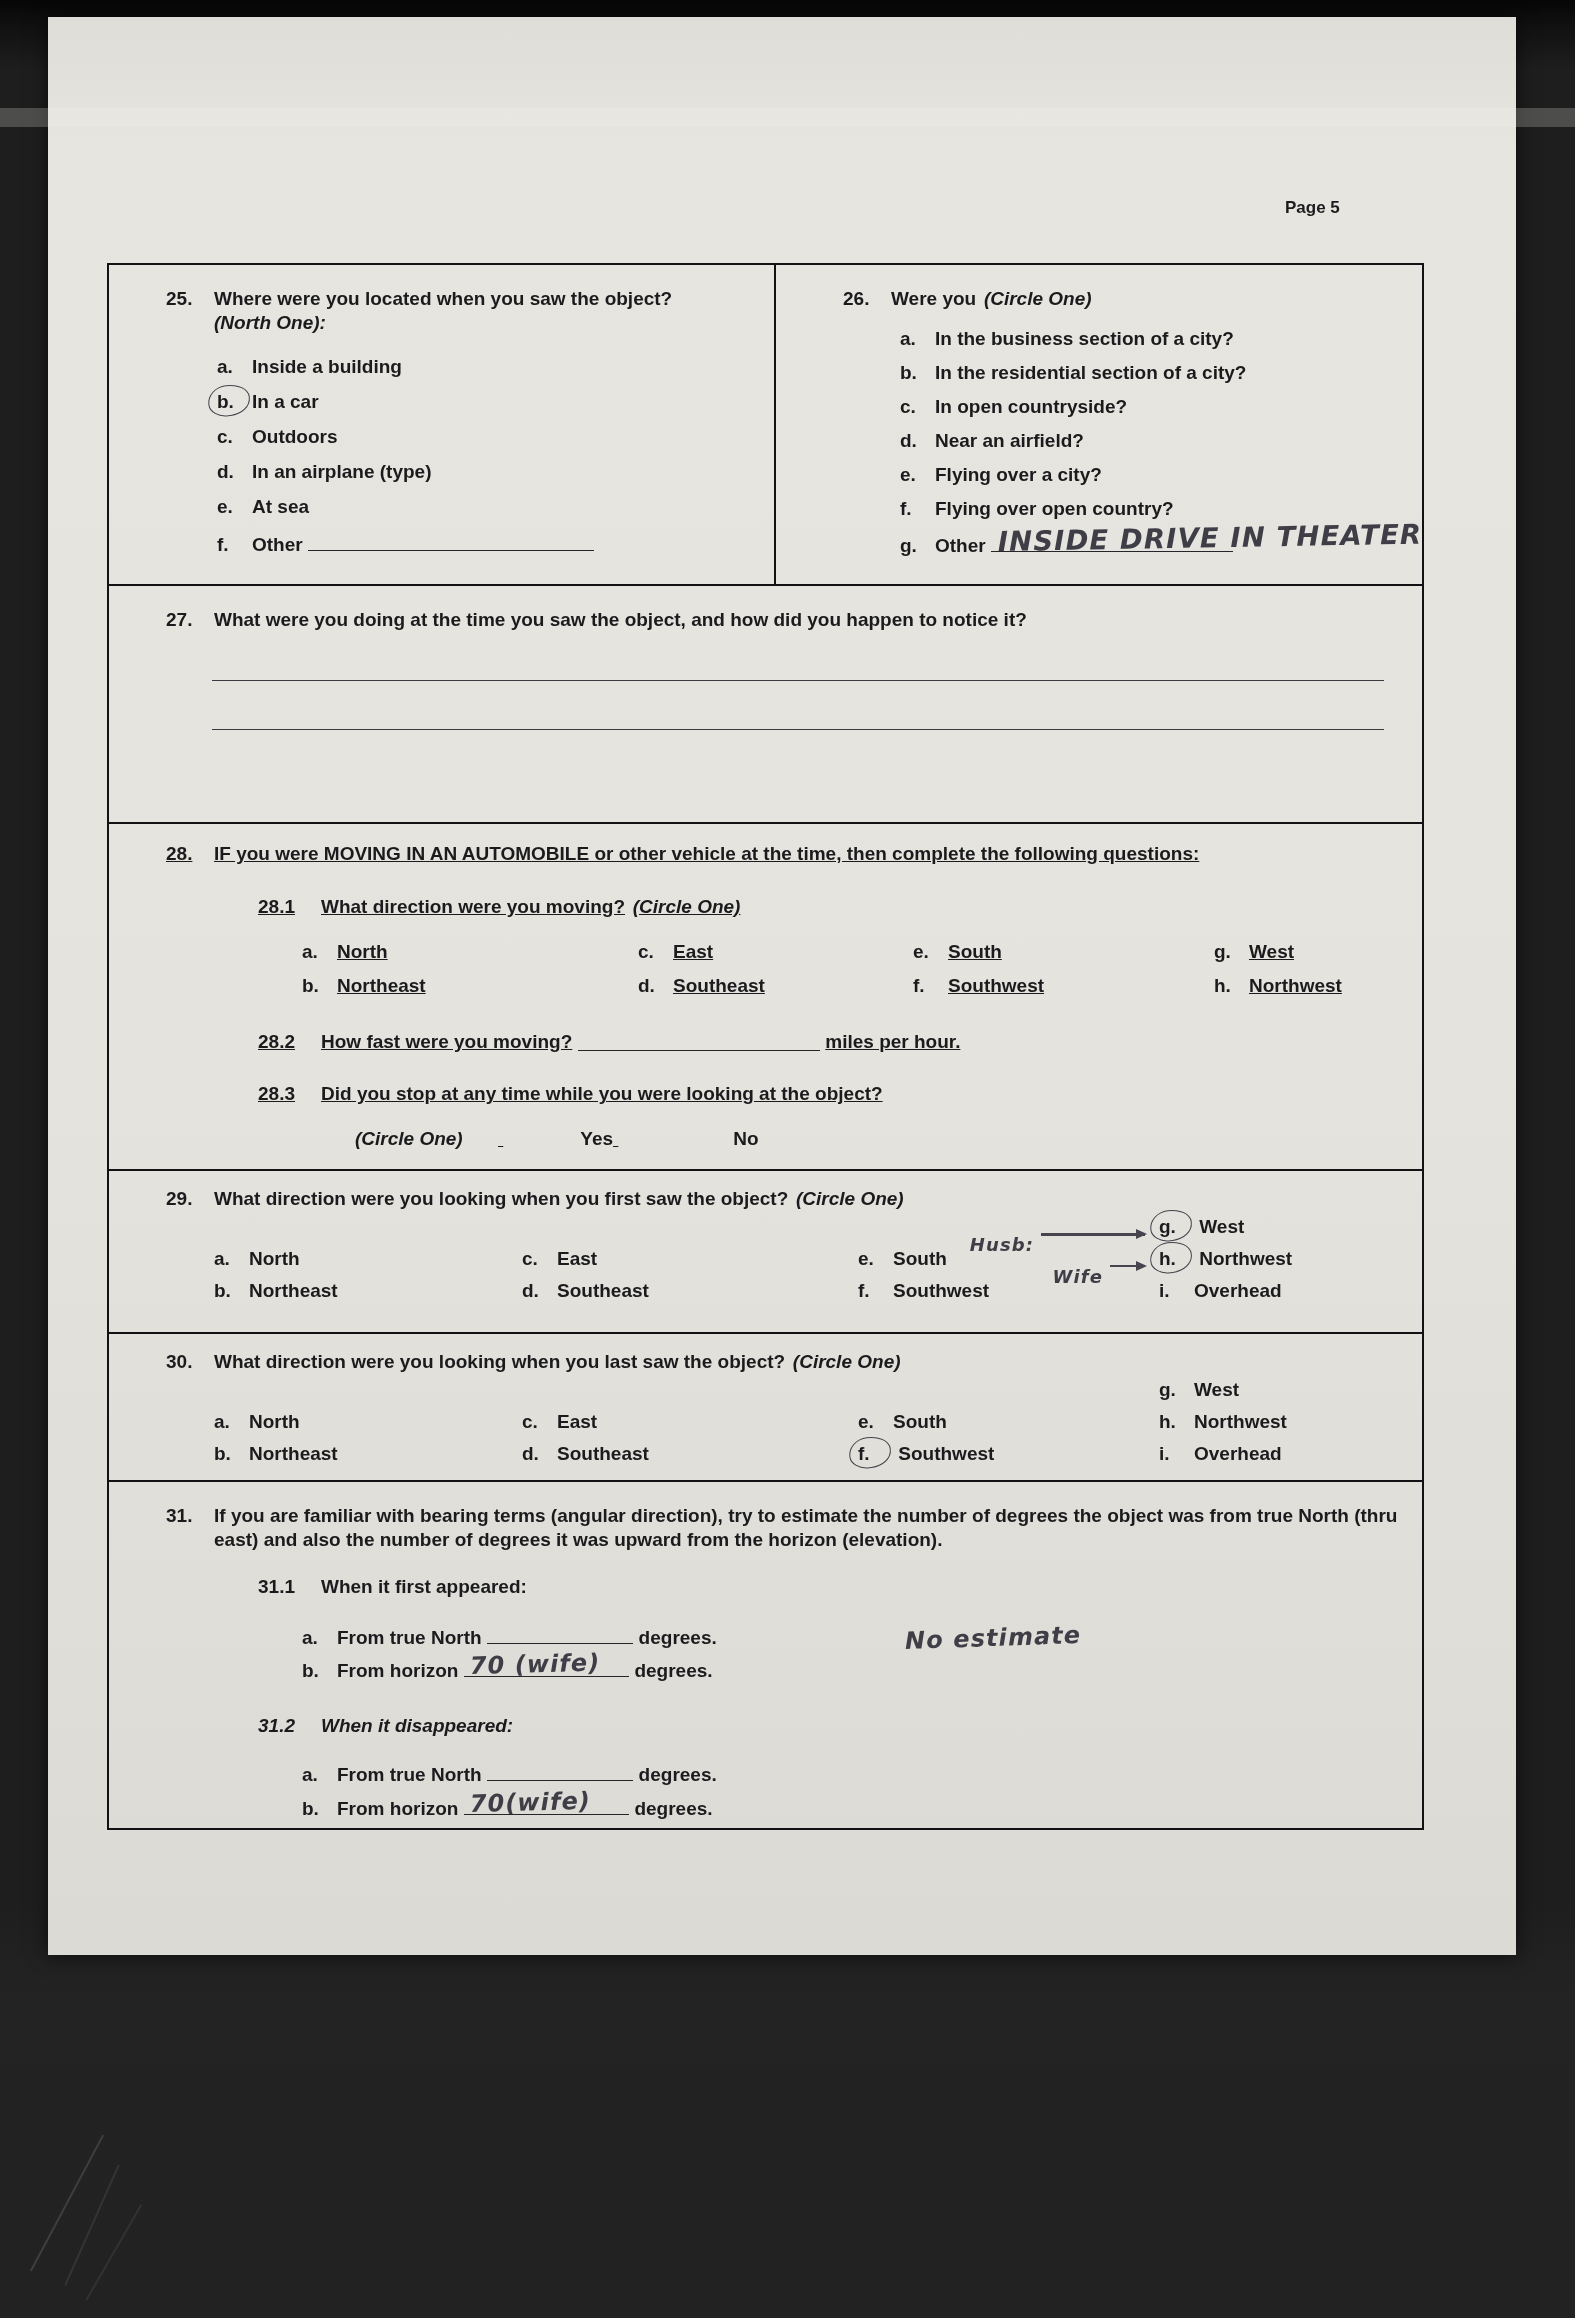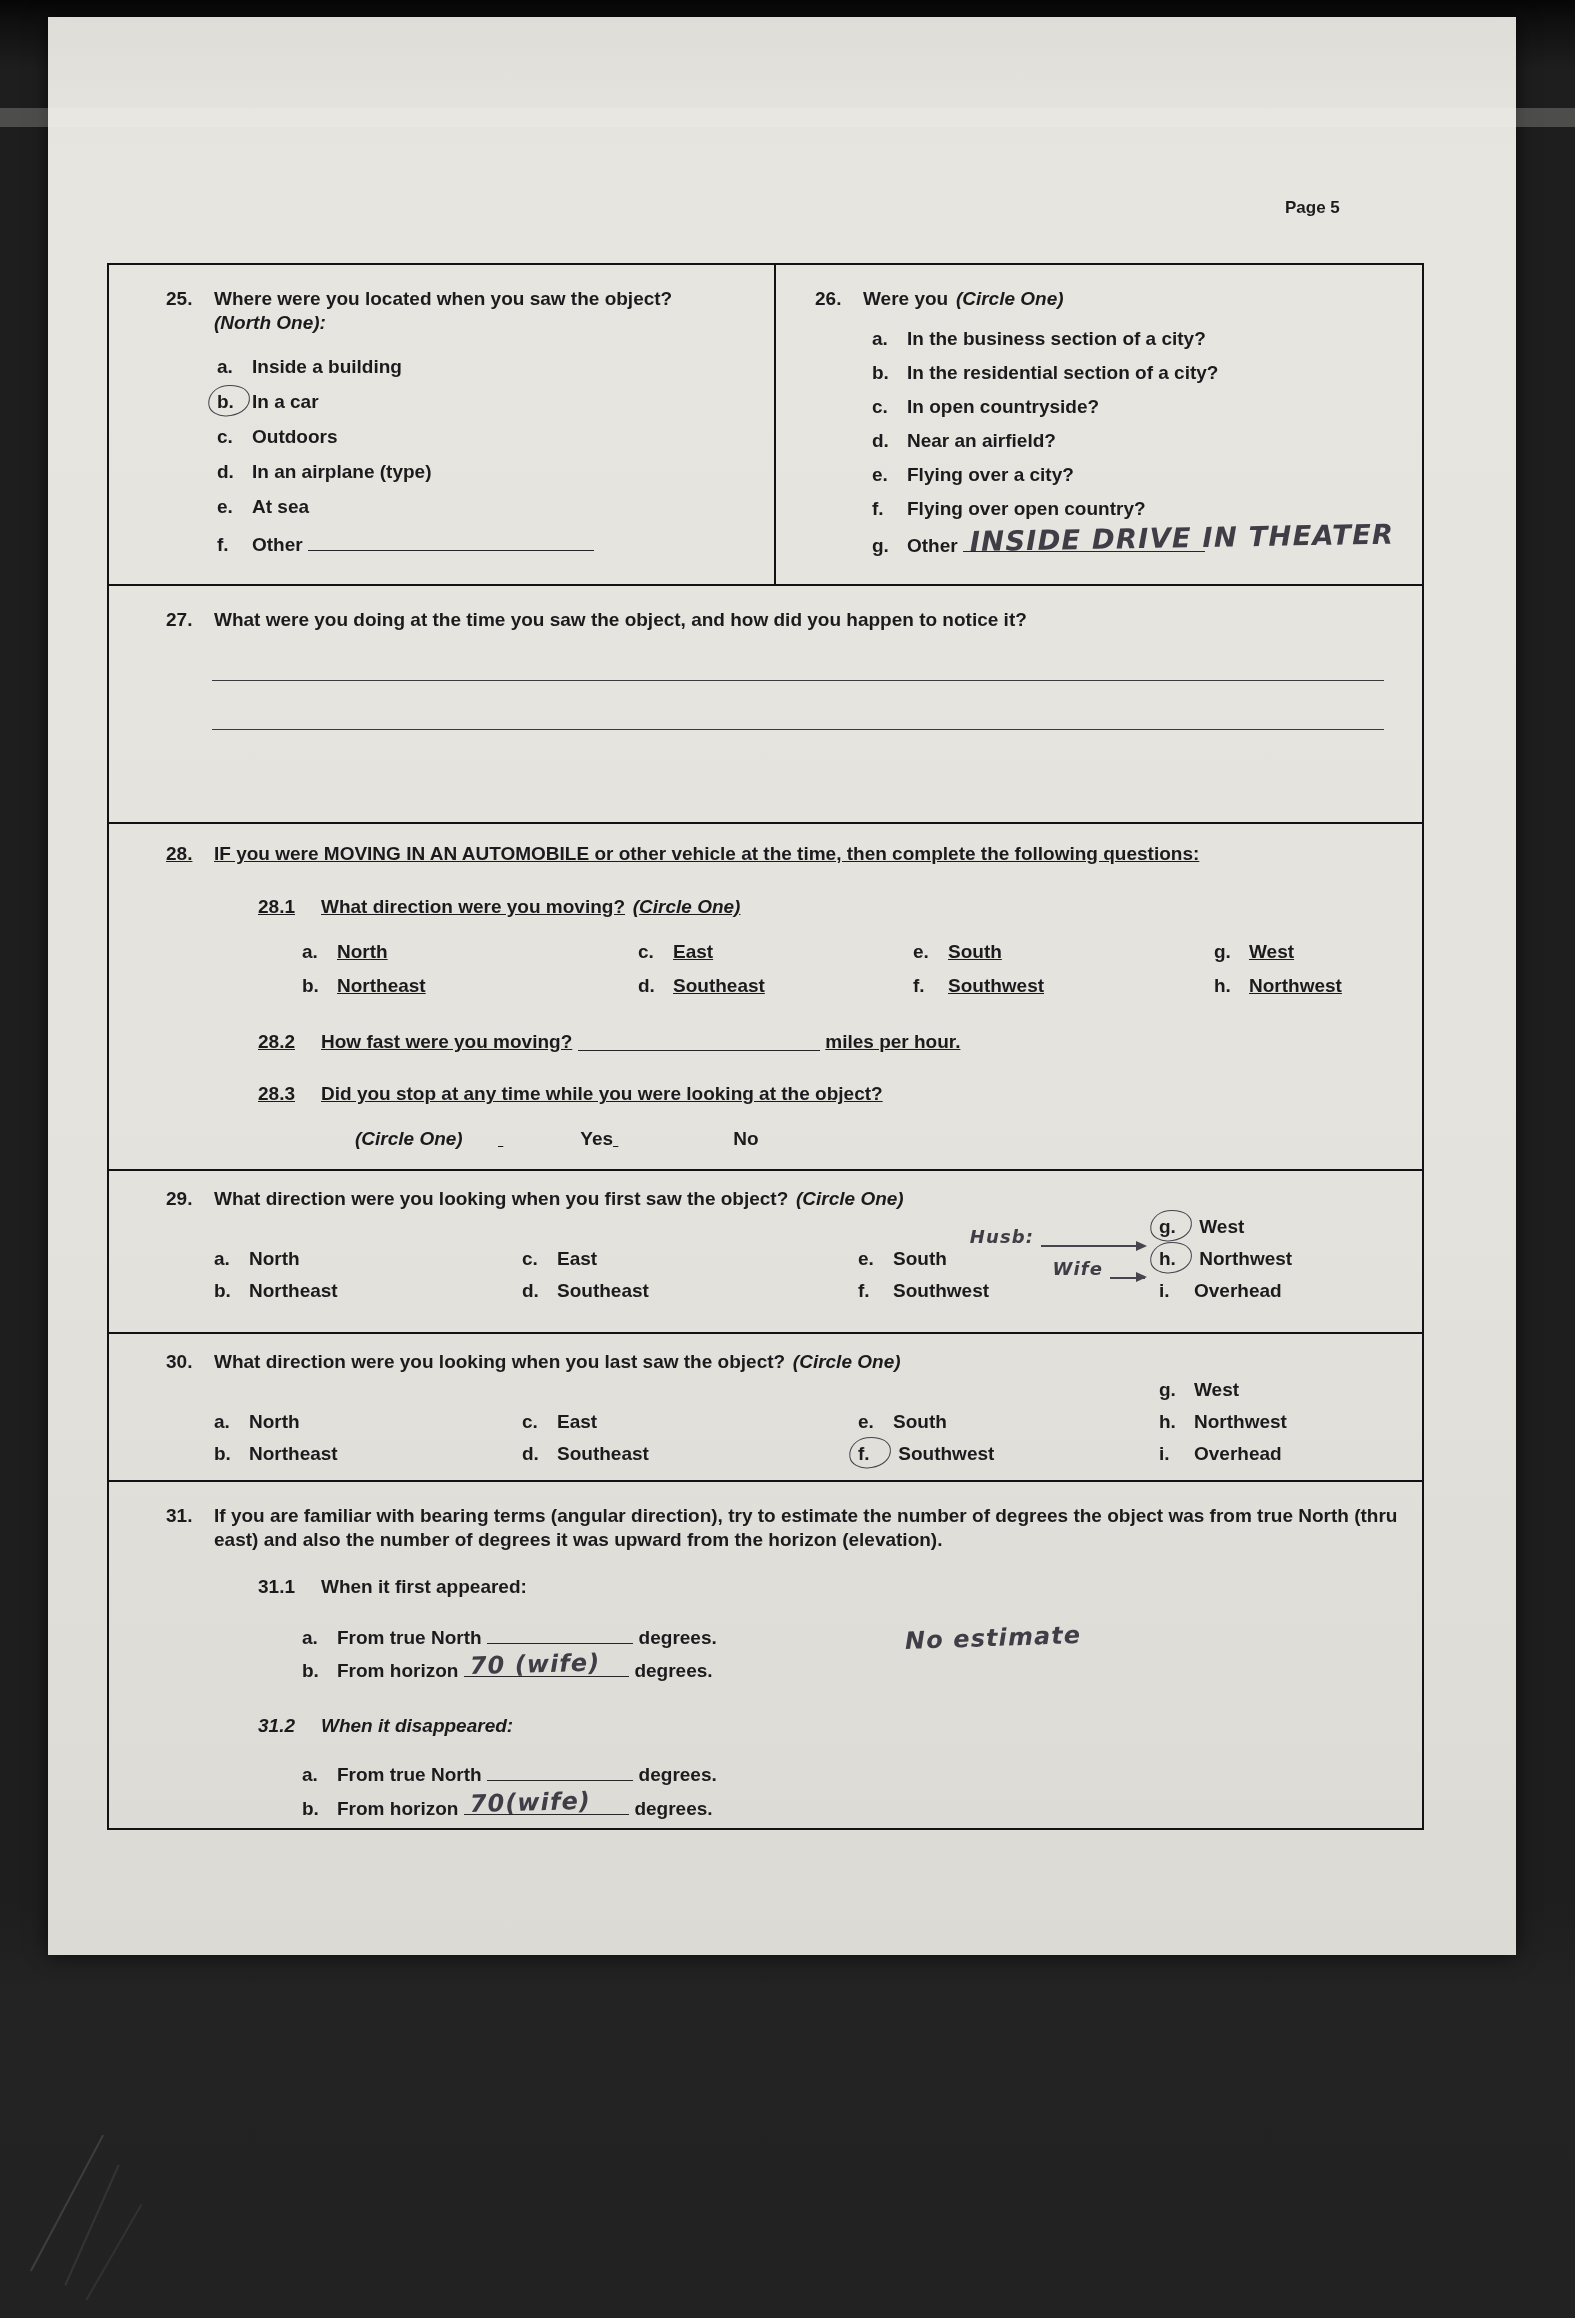--- a/index.html
+++ b/index.html
@@ -16,21 +16,21 @@
     position:absolute;left:48px;top:16.5px;width:1468px;height:1938px;
     background:linear-gradient(180deg,#deddd8 0%,#e6e5e0 7%,#e4e3de 55%,#dbdad5 100%);
     box-shadow:0 0 18.7px rgba(0,0,0,.65);
   }
   .page-label{position:absolute;left:1237px;top:181px;font-size:17px;font-weight:bold;color:#1c1c1e;}
 
   .form-box{
     position:absolute;left:59px;top:246px;width:1313px;
     border:2.7px solid #121214;color:#1b1b1d;font-size:19px;line-height:24px;font-weight:700;
   }
-  .sec{box-sizing:border-box;position:relative;}
+  .sec{box-sizing:border-box;position:relative;gap:28px;}
   .sec + .sec{border-top:2.2px solid #121214;}
   .s1{height:319px;display:flex;}
   .s27{height:238px;}
   .s28{height:347px;}
   .s29{height:163px;}
   .s30{height:148px;}
   .s31{height:348px;}
 
   .col25{width:667px;border-right:2.2px solid #121214;box-sizing:border-box;padding:22px 5.5px 0 57px;}
   .col26{flex:1;padding:22px 0 0 39px;position:relative;}
@@ -80,21 +80,21 @@
   .dgrid{display:grid;}
   .g28{grid-template-columns:336px 275px 301px auto;row-gap:10px;margin:21px 0 0 136px;}
   .g2930{grid-template-columns:308px 336px 301px auto;row-gap:7.7px;margin:4.4px 0 0 48px;}
   .cell{position:relative;white-space:nowrap;}
 
   .cnoteline{margin-top:21px;margin-left:189px;}
   .cnote{display:inline-block;width:143px;}
   .yesw{display:inline-block;margin-left:77px;}
   .now{display:inline-block;margin-left:115px;}
 
-  .annot{position:absolute;right:100%;margin-right:4.4px;top:10px;white-space:nowrap;display:inline-flex;align-items:flex-end;}
+  .annot{position:absolute;right:100%;margin-right:4.4px;top:18px;white-space:nowrap;display:inline-flex;align-items:flex-start;}
   .annot .hand{font-size:18px;}
   .harrow{display:inline-block;position:relative;height:2.2px;background:#46454d;margin:0 10px 2.2px 6.6px;}
   .harrow::after{content:"";position:absolute;right:-2.2px;top:-4.4px;border-left:11px solid #46454d;border-top:5px solid transparent;border-bottom:5px solid transparent;}
   .arr-long{width:104px;}
   .arr-short{width:35px;}
 
   .q31text{width:1192px;}
   .itemrow{display:flex;align-items:baseline;margin-left:136px;}
   .itemrow + .itemrow{margin-top:6.6px;}
   .hand-deg{font-size:24px;transform:rotate(-1.5deg);transform-origin:left bottom;}

